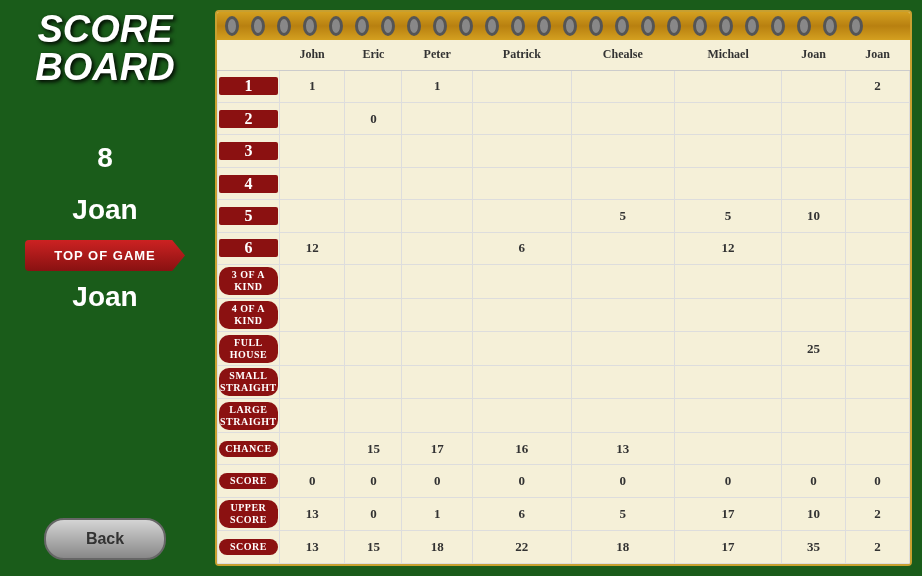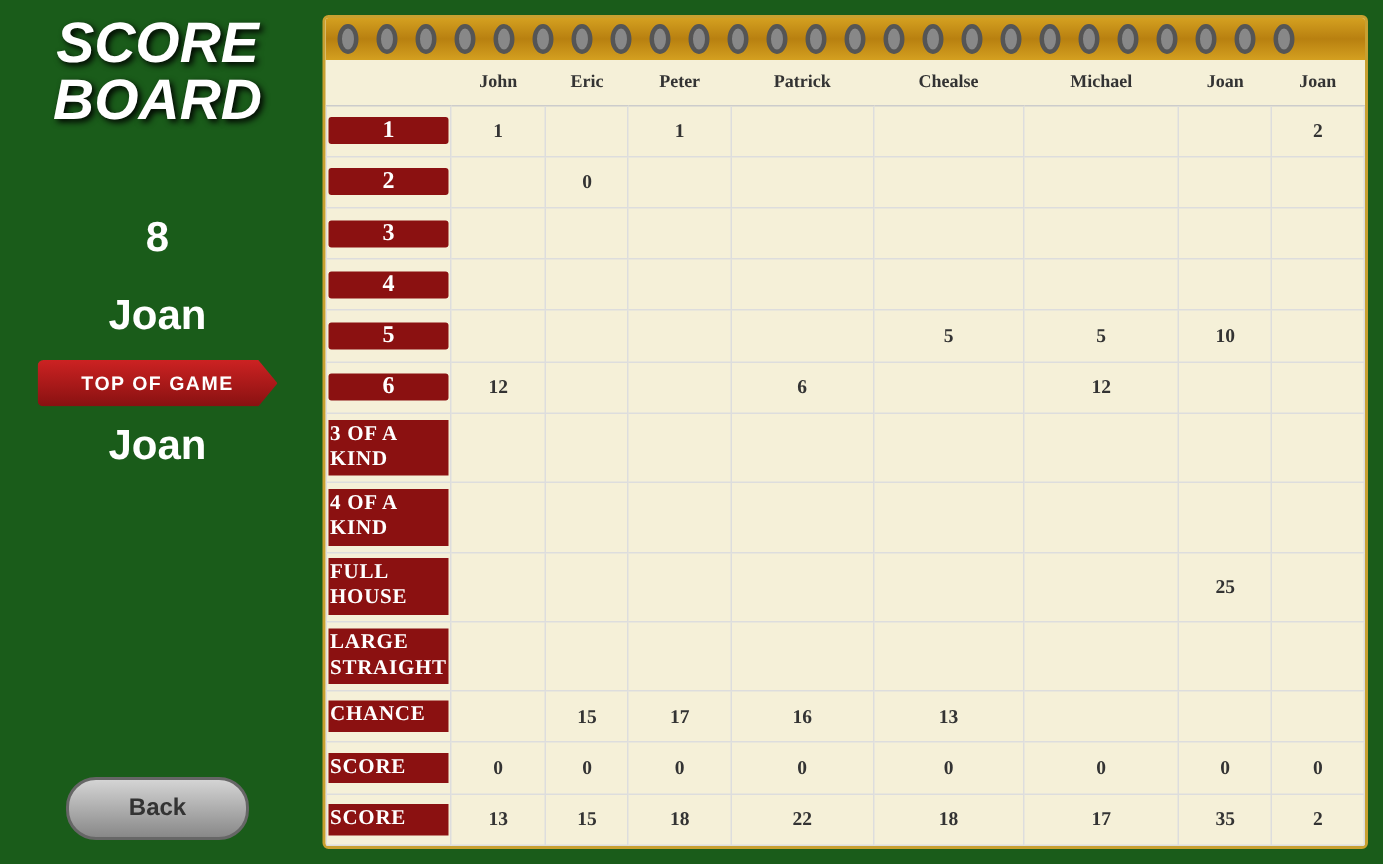--- a/index.html
+++ b/index.html
@@ -162,24 +162,25 @@
       border-radius: 2px;
       display: block;
       width: 100%;
       text-align: center;
     }
 
     .label-text {
       background: #8b1111;
       color: white;
       font-weight: 900;
-      font-size: 14px;
-      border-radius: 0;
+      font-size: 10px;
+      border-radius: 10px;
       display: block;
       width: 100%;
+      text-align: center;
       line-height: 1.2;
       padding: 2px 1px;
       letter-spacing: 0.5px;
     }
 
     .empty-col {
       width: 55px;
     }
   </style>
 </head>
@@ -363,20 +364,33 @@
               <td class="score-cell"></td>
               <td class="score-cell"></td>
               <td class="score-cell"></td>
               <td class="score-cell"></td>
               <td class="score-cell"></td>
               <td class="score-cell">25</td>
               <td class="score-cell"></td>
             </tr>
             <tr>
               <td class="row-label-cell">
+                <span class="label-text">SMALL<br>STRAIGHT</span>
+              </td>
+              <td class="score-cell"></td>
+              <td class="score-cell"></td>
+              <td class="score-cell"></td>
+              <td class="score-cell"></td>
+              <td class="score-cell"></td>
+              <td class="score-cell"></td>
+              <td class="score-cell"></td>
+              <td class="score-cell"></td>
+            </tr>
+            <tr>
+              <td class="row-label-cell">
                 <span class="label-text">LARGE<br>STRAIGHT</span>
               </td>
               <td class="score-cell"></td>
               <td class="score-cell"></td>
               <td class="score-cell"></td>
               <td class="score-cell"></td>
               <td class="score-cell"></td>
               <td class="score-cell"></td>
               <td class="score-cell"></td>
               <td class="score-cell"></td>
@@ -399,20 +413,33 @@
                 <span class="label-text">SCORE</span>
               </td>
               <td class="score-cell">0</td>
               <td class="score-cell">0</td>
               <td class="score-cell">0</td>
               <td class="score-cell">0</td>
               <td class="score-cell">0</td>
               <td class="score-cell">0</td>
               <td class="score-cell">0</td>
               <td class="score-cell">0</td>
+            </tr>
+            <tr>
+              <td class="row-label-cell">
+                <span class="label-text">UPPER<br>SCORE</span>
+              </td>
+              <td class="score-cell">13</td>
+              <td class="score-cell">0</td>
+              <td class="score-cell">1</td>
+              <td class="score-cell">6</td>
+              <td class="score-cell">5</td>
+              <td class="score-cell">17</td>
+              <td class="score-cell">10</td>
+              <td class="score-cell">2</td>
             </tr>
             <tr>
               <td class="row-label-cell">
                 <span class="label-text">SCORE</span>
               </td>
               <td class="score-cell">13</td>
               <td class="score-cell">15</td>
               <td class="score-cell">18</td>
               <td class="score-cell">22</td>
               <td class="score-cell">18</td>

